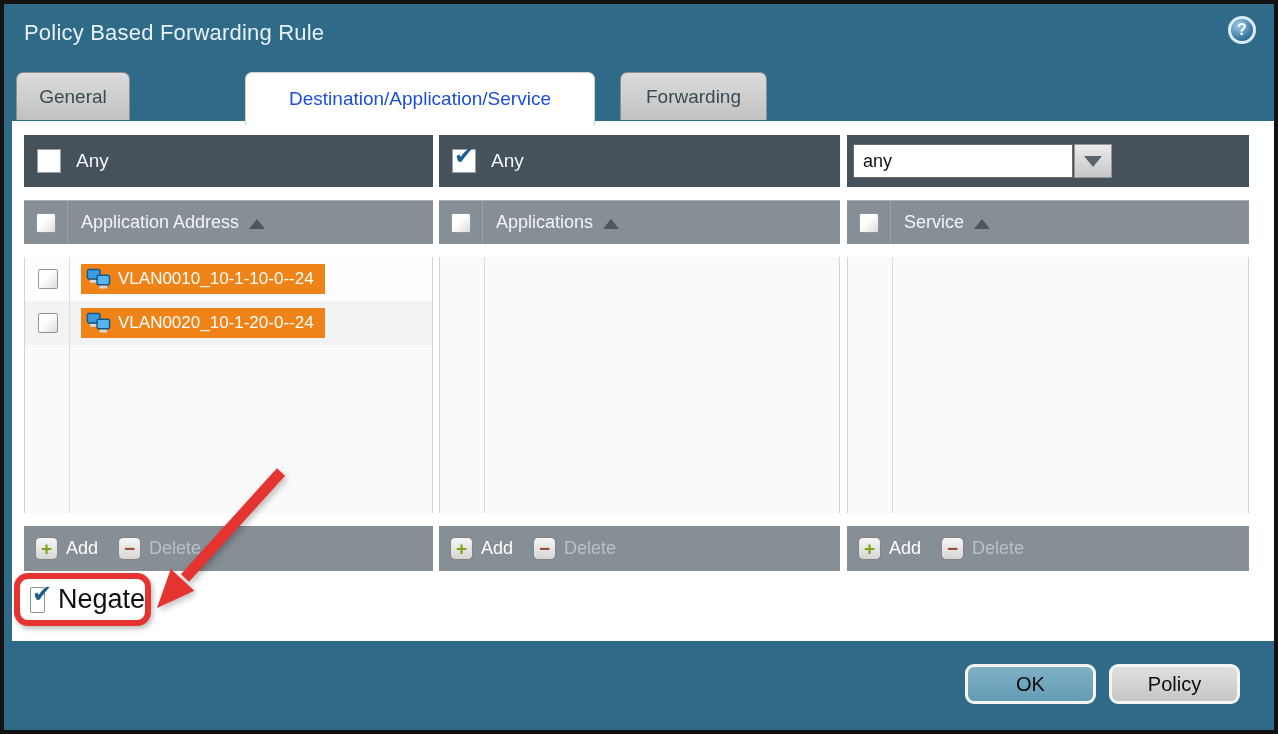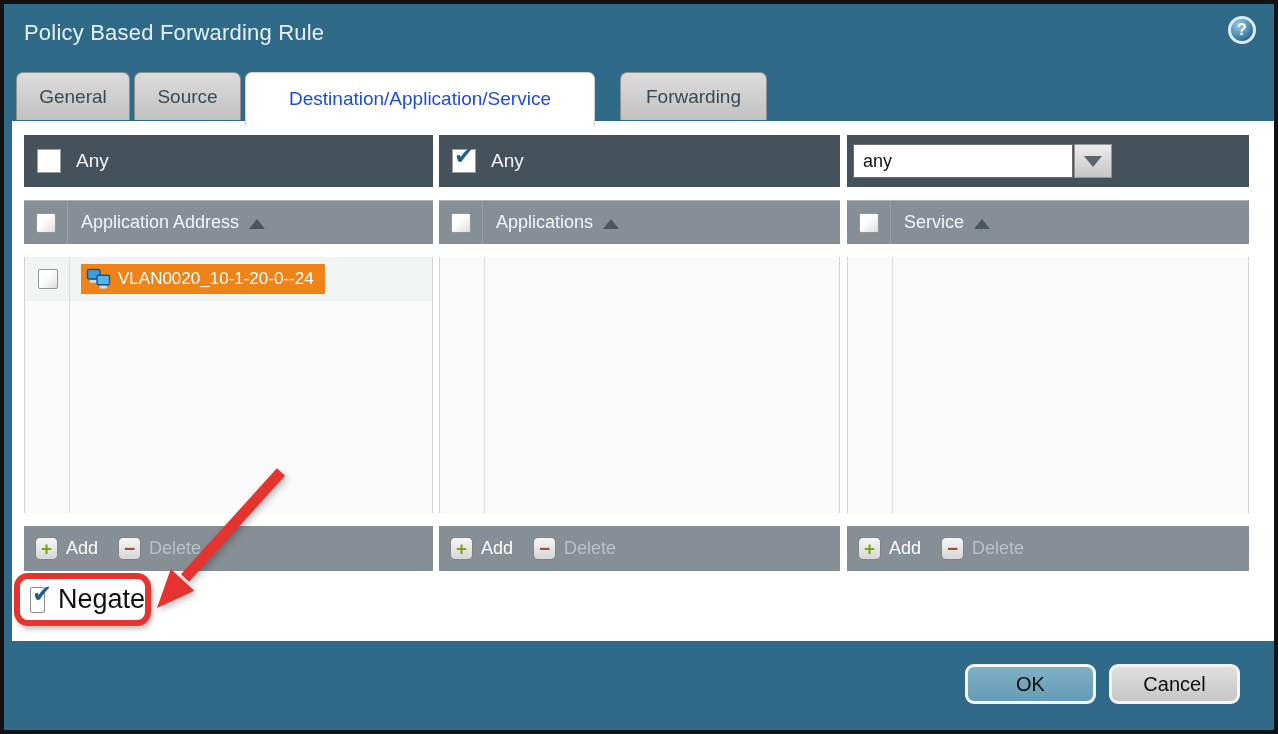--- a/index.html
+++ b/index.html
@@ -162,40 +162,53 @@
 <body>
 
 <div class="frame">
 
   <span class="title">Policy Based Forwarding Rule</span>
   <div class="help">
     <span>?</span>
   </div>
 
   <div class="tab tab-general">General</div>
-  <div class="tab tab-source">Source</div>
   <div class="tab tab-das active">Destination/Application/Service</div>
   <div class="tab tab-forwarding">Forwarding</div>
 
   <div class="panel">
 
     <div class="col col-dst">
       <div class="col-top">
         <span class="cb cb-lg"></span>
         <span class="band-label">Any</span>
       </div>
       <div class="col-head">
         <span class="head-cbcell">
             <span class="cb cb-sm"></span>
           </span>
         <span class="head-label">Application Address</span>
         <span class="sort-asc"></span>
       </div>
       <div class="col-list">
         <div class="vline"></div>
+        <div class="lrow odd">
+          <span class="row-cbcell">
+              <span class="cb cb-sm"></span>
+            </span>
+          <span class="tag">
+            <svg viewBox="0 0 26 24" width="25" height="23" aria-hidden="true">
+              <rect x="1.5" y="1.5" width="13" height="10" rx="1.5" fill="#3b9de0" stroke="#14568e" stroke-width="1.5"></rect>
+              <rect x="4" y="12.5" width="8" height="3" rx="1" fill="#cfdbe4"></rect>
+              <rect x="11.5" y="7.5" width="13" height="10" rx="1.5" fill="#55b5ef" stroke="#14568e" stroke-width="1.5"></rect>
+              <rect x="14" y="18.5" width="8" height="3" rx="1" fill="#cfdbe4"></rect>
+            </svg>
+            <span>VLAN0010_10-1-10-0--24</span>
+          </span>
+        </div>
         <div class="lrow even">
           <span class="row-cbcell">
               <span class="cb cb-sm"></span>
             </span>
           <span class="tag">
             <svg viewBox="0 0 26 24" width="25" height="23" aria-hidden="true">
               <rect x="1.5" y="1.5" width="13" height="10" rx="1.5" fill="#3b9de0" stroke="#14568e" stroke-width="1.5"></rect>
               <rect x="4" y="12.5" width="8" height="3" rx="1" fill="#cfdbe4"></rect>
               <rect x="11.5" y="7.5" width="13" height="10" rx="1.5" fill="#55b5ef" stroke="#14568e" stroke-width="1.5"></rect>
               <rect x="14" y="18.5" width="8" height="3" rx="1" fill="#cfdbe4"></rect>
@@ -283,15 +296,15 @@
       <span class="negate-label">Negate</span>
     </div>
   </div>
 
   <svg class="arrow-svg" width="1278" height="734" viewBox="0 0 1278 734">
     <line x1="277" y1="468" x2="181" y2="574" stroke="#e53430" stroke-width="11"></line>
     <polygon points="153,604 166.8,565.1 190.4,586.7" fill="#e53430"></polygon>
   </svg>
 
   <div class="btn btn-ok">OK</div>
-  <div class="btn btn-cancel">Cancel</div>
+  <div class="btn btn-cancel">Policy</div>
 
 </div>
 
 </body></html>

